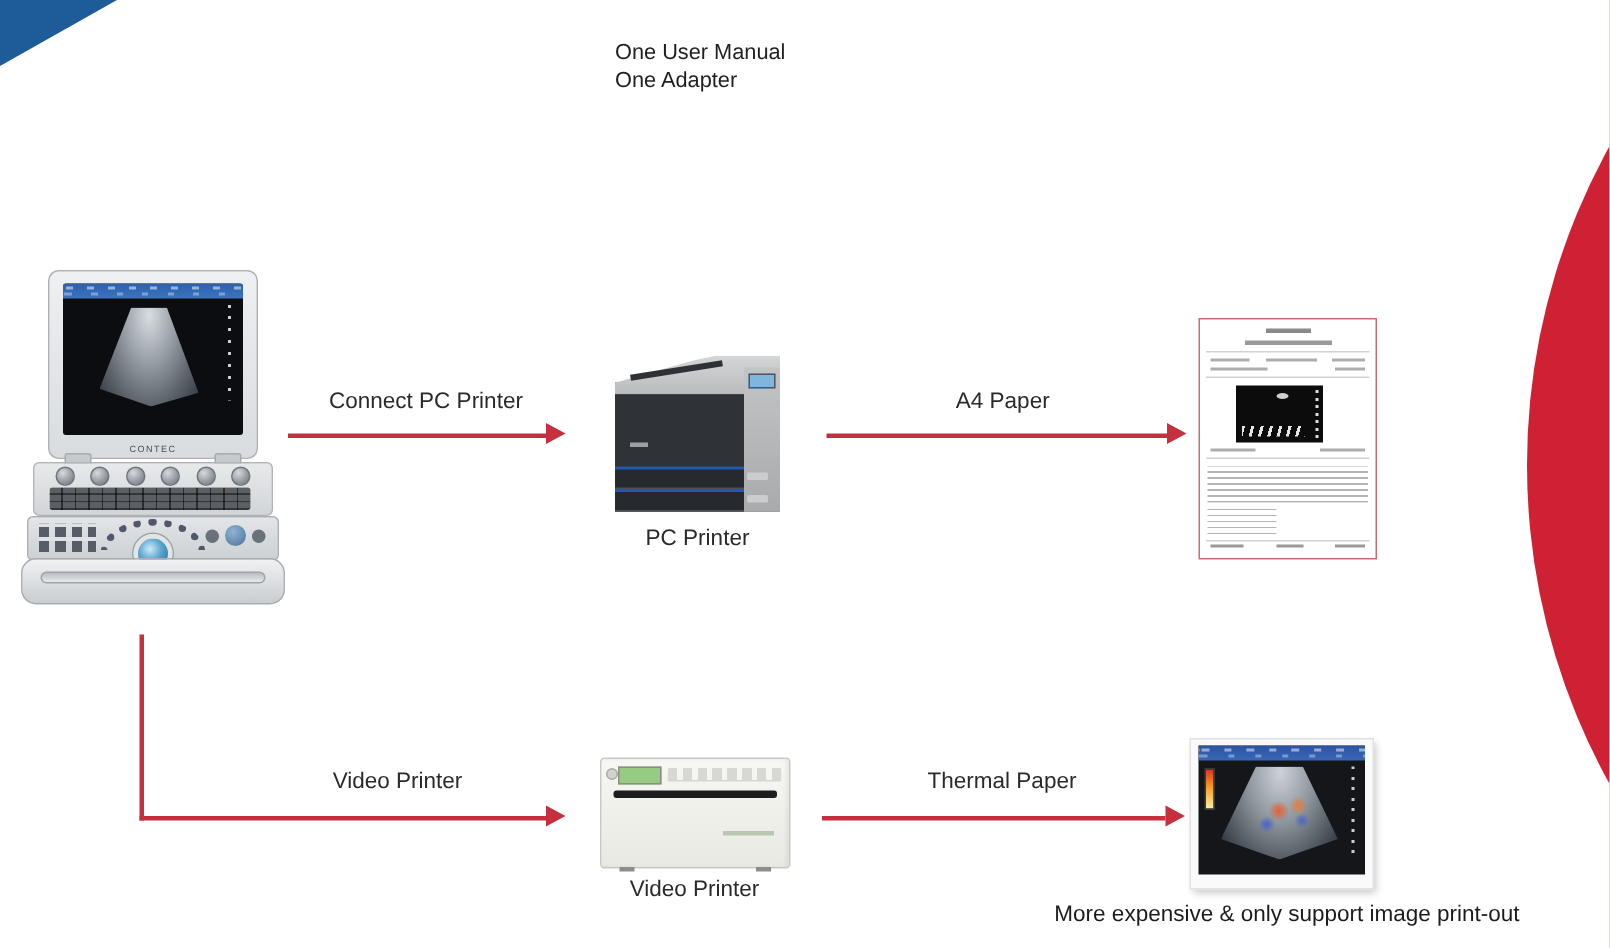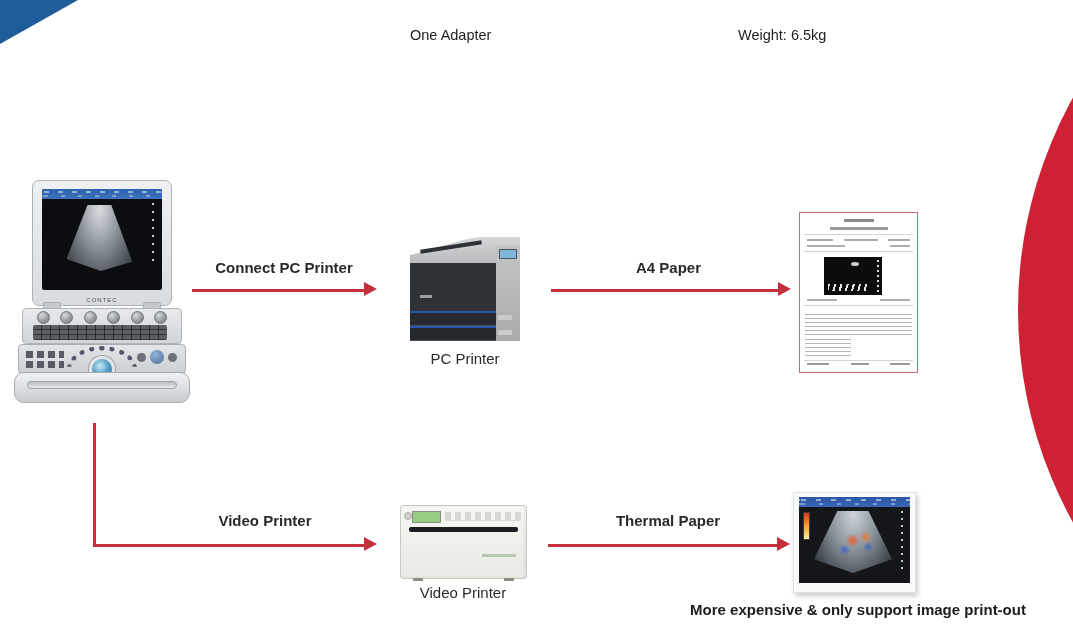--- a/index.html
+++ b/index.html
@@ -17,21 +17,21 @@
   .sec h2{margin:0;font-size:25px;font-weight:bold;color:#c3203a;letter-spacing:.3px;}
   .sec ul{list-style:none;margin:12px 0 0 0;padding:0;font-size:14.5px;line-height:18.5px;color:#1f1f1f;}
   .phys-line{font-size:14.5px;line-height:18.5px;color:#1f1f1f;}
   .phys-lines{margin-top:12px;}
 
   
   .a-line{position:absolute;background:#c5303f;height:3px;}
   .a-vline{position:absolute;background:#c5303f;width:3px;}
   .a-head{position:absolute;width:0;height:0;border-style:solid;
           border-width:7px 0 7px 13px;border-color:transparent transparent transparent #c5303f;}
-  .a-label{position:absolute;font-size:15px;color:#2a2a2a;text-align:center;font-weight:bold;}
+  .a-label{position:absolute;font-size:15px;color:#2a2a2a;text-align:center;}
   .note{position:absolute;font-size:15px;color:#1c1c1c;text-align:center;}
   .cap{position:absolute;font-size:15px;color:#2a2a2a;text-align:center;}
 
   
   .usm{position:absolute;left:14px;top:172px;width:182px;height:230px;}
   .us-lid{position:absolute;left:18px;top:8px;width:138px;height:124px;
           background:linear-gradient(#eef0f2,#d9dcdf);border:1px solid #aeb2b6;border-radius:7px;}
   .us-screen{position:absolute;left:9px;top:8px;right:9px;bottom:15px;background:#0b0d11;border-radius:2px;overflow:hidden;}
   .us-hdr{height:10px;background:linear-gradient(#2c62ad,#3d72bd);
           background-image:repeating-linear-gradient(90deg,rgba(255,255,255,.5) 0 5px,rgba(255,255,255,0) 5px 14px),
@@ -162,27 +162,27 @@
 </head>
 <body>
 
 <div class="stage">
 
   <div class="corner-blue"></div>
   <div class="big-red-circle"></div>
 
   <div class="sec" style="left:410px;top:14px;">
     <ul>
+      <li>One User Manual</li>
       <li>One Adapter</li>
     </ul>
   </div>
 
   <div class="sec" style="left:738px;top:14px;">
     <div class="phys-lines">
-      <div class="phys-line">Weight: 6.5kg</div>
     </div>
   </div>
 
   <div class="usm">
     <div class="us-lid">
       <div class="us-screen">
         <div class="us-hdr"></div>
         <div class="us-sector"></div>
         <div class="us-ticks"></div>
       </div>
@@ -297,15 +297,15 @@
       <div class="tp-hdr"></div>
       <div class="tp-colorbar"></div>
       <div class="tp-sector"></div>
       <div class="tp-dop r1"></div>
       <div class="tp-dop r2"></div>
       <div class="tp-dop b1"></div>
       <div class="tp-dop b2"></div>
       <div class="tp-ticks"></div>
     </div>
   </div>
-  <div class="note" style="left:688px;top:601px;width:340px;font-weight:bold;">More expensive &amp; only support image print-out</div>
+  <div class="note" style="left:688px;top:601px;width:340px;">More expensive &amp; only support image print-out</div>
 
 </div>
 
 </body></html>

